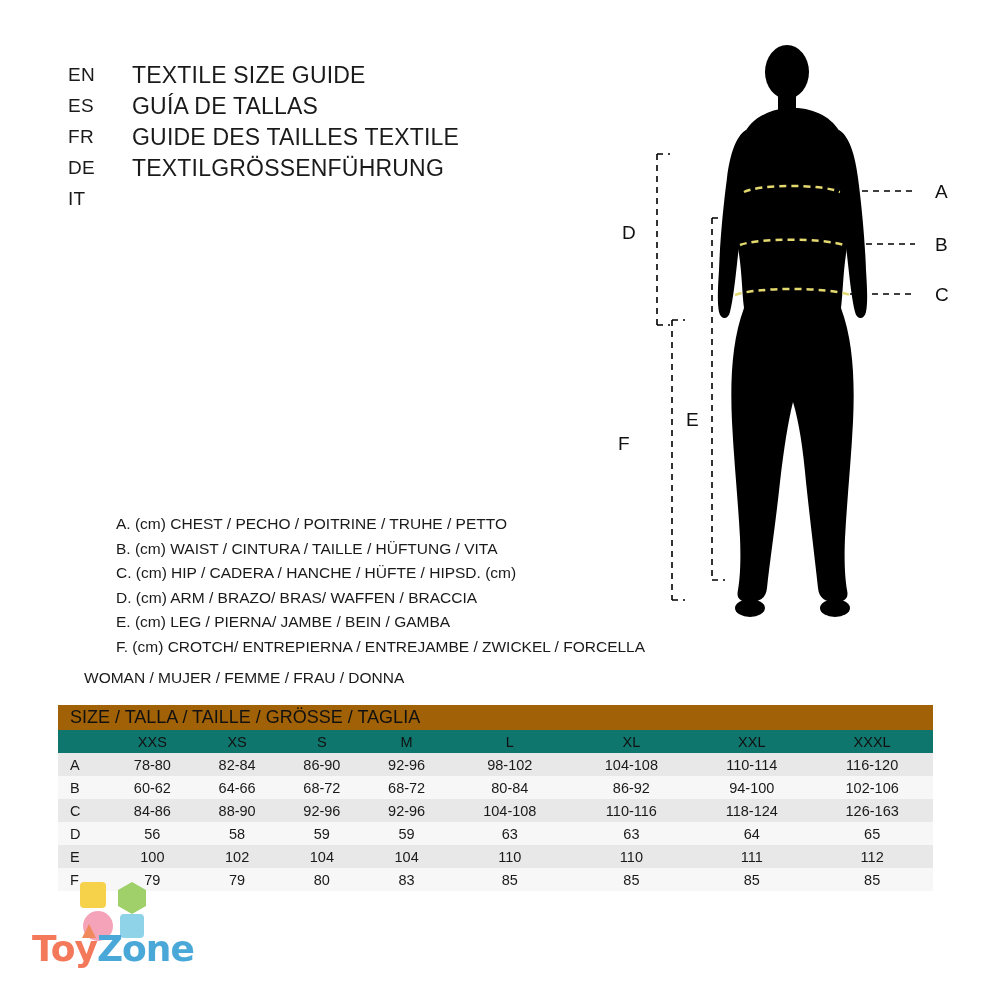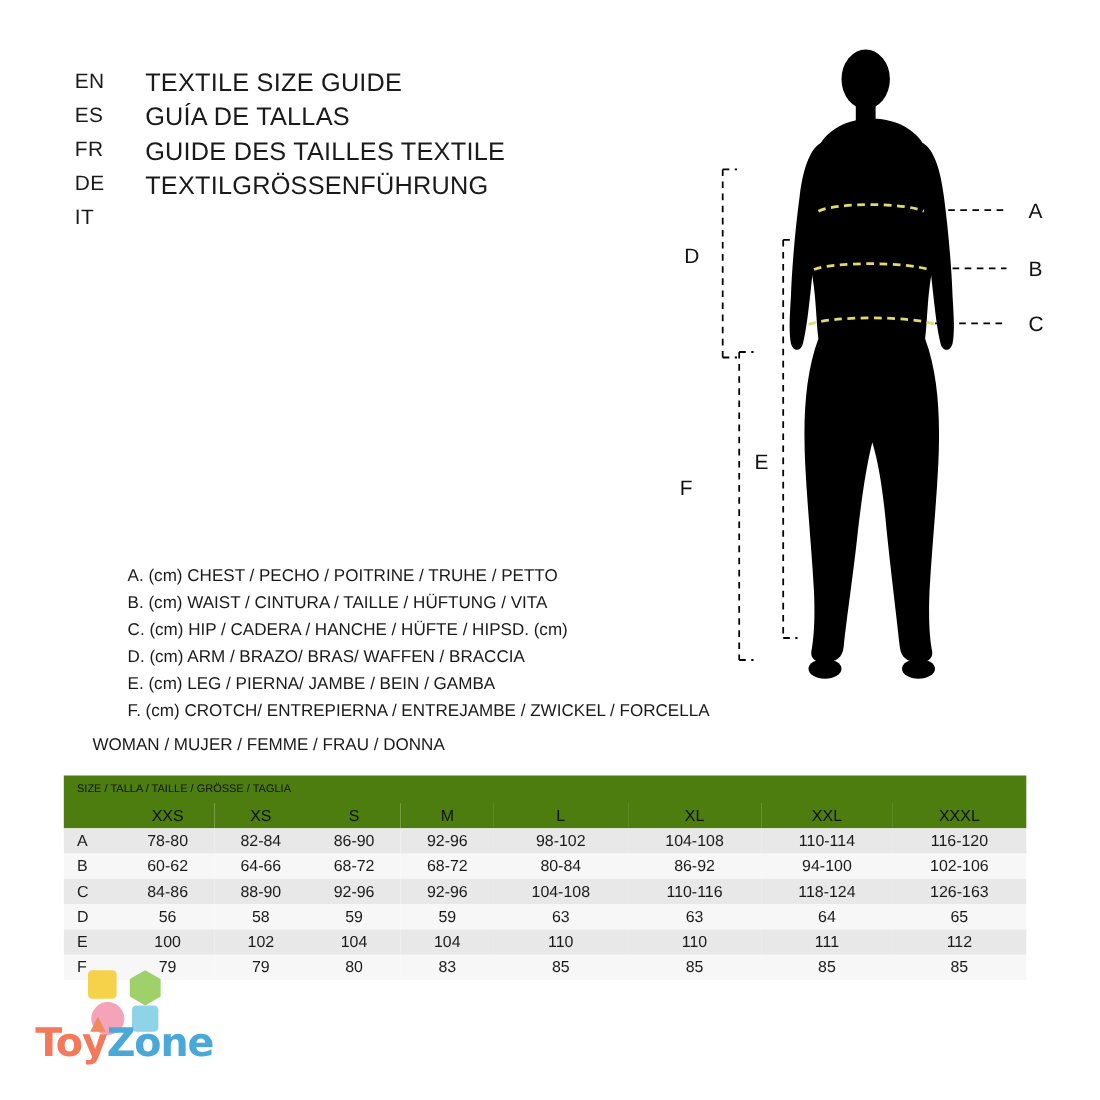--- a/index.html
+++ b/index.html
@@ -69,29 +69,29 @@
     border-collapse: collapse;
     font-size: 14.5px;
   }
   #size-table td, #size-table th {
     font-weight: normal;
     text-align: center;
     height: 23px;
     padding: 0;
   }
   #size-table tr.banner td {
-    background: #4d7c0f;
+    background: #a16207;
     text-align: left;
     padding-left: 12px;
     height: 25px;
-    font-size: 10px;
+    font-size: 18px;
     color: #111;
   }
   #size-table tr.head td {
-    background: #4d7c0f;
+    background: #0f766e;
     color: #111;
   }
   #size-table tr.r-odd td { background: #e8e8e8; }
   #size-table tr.r-even td { background: #f7f7f7; }
   #size-table td.rowlab {
     width: 40px;
     text-align: left;
     padding-left: 12px;
   }
 

